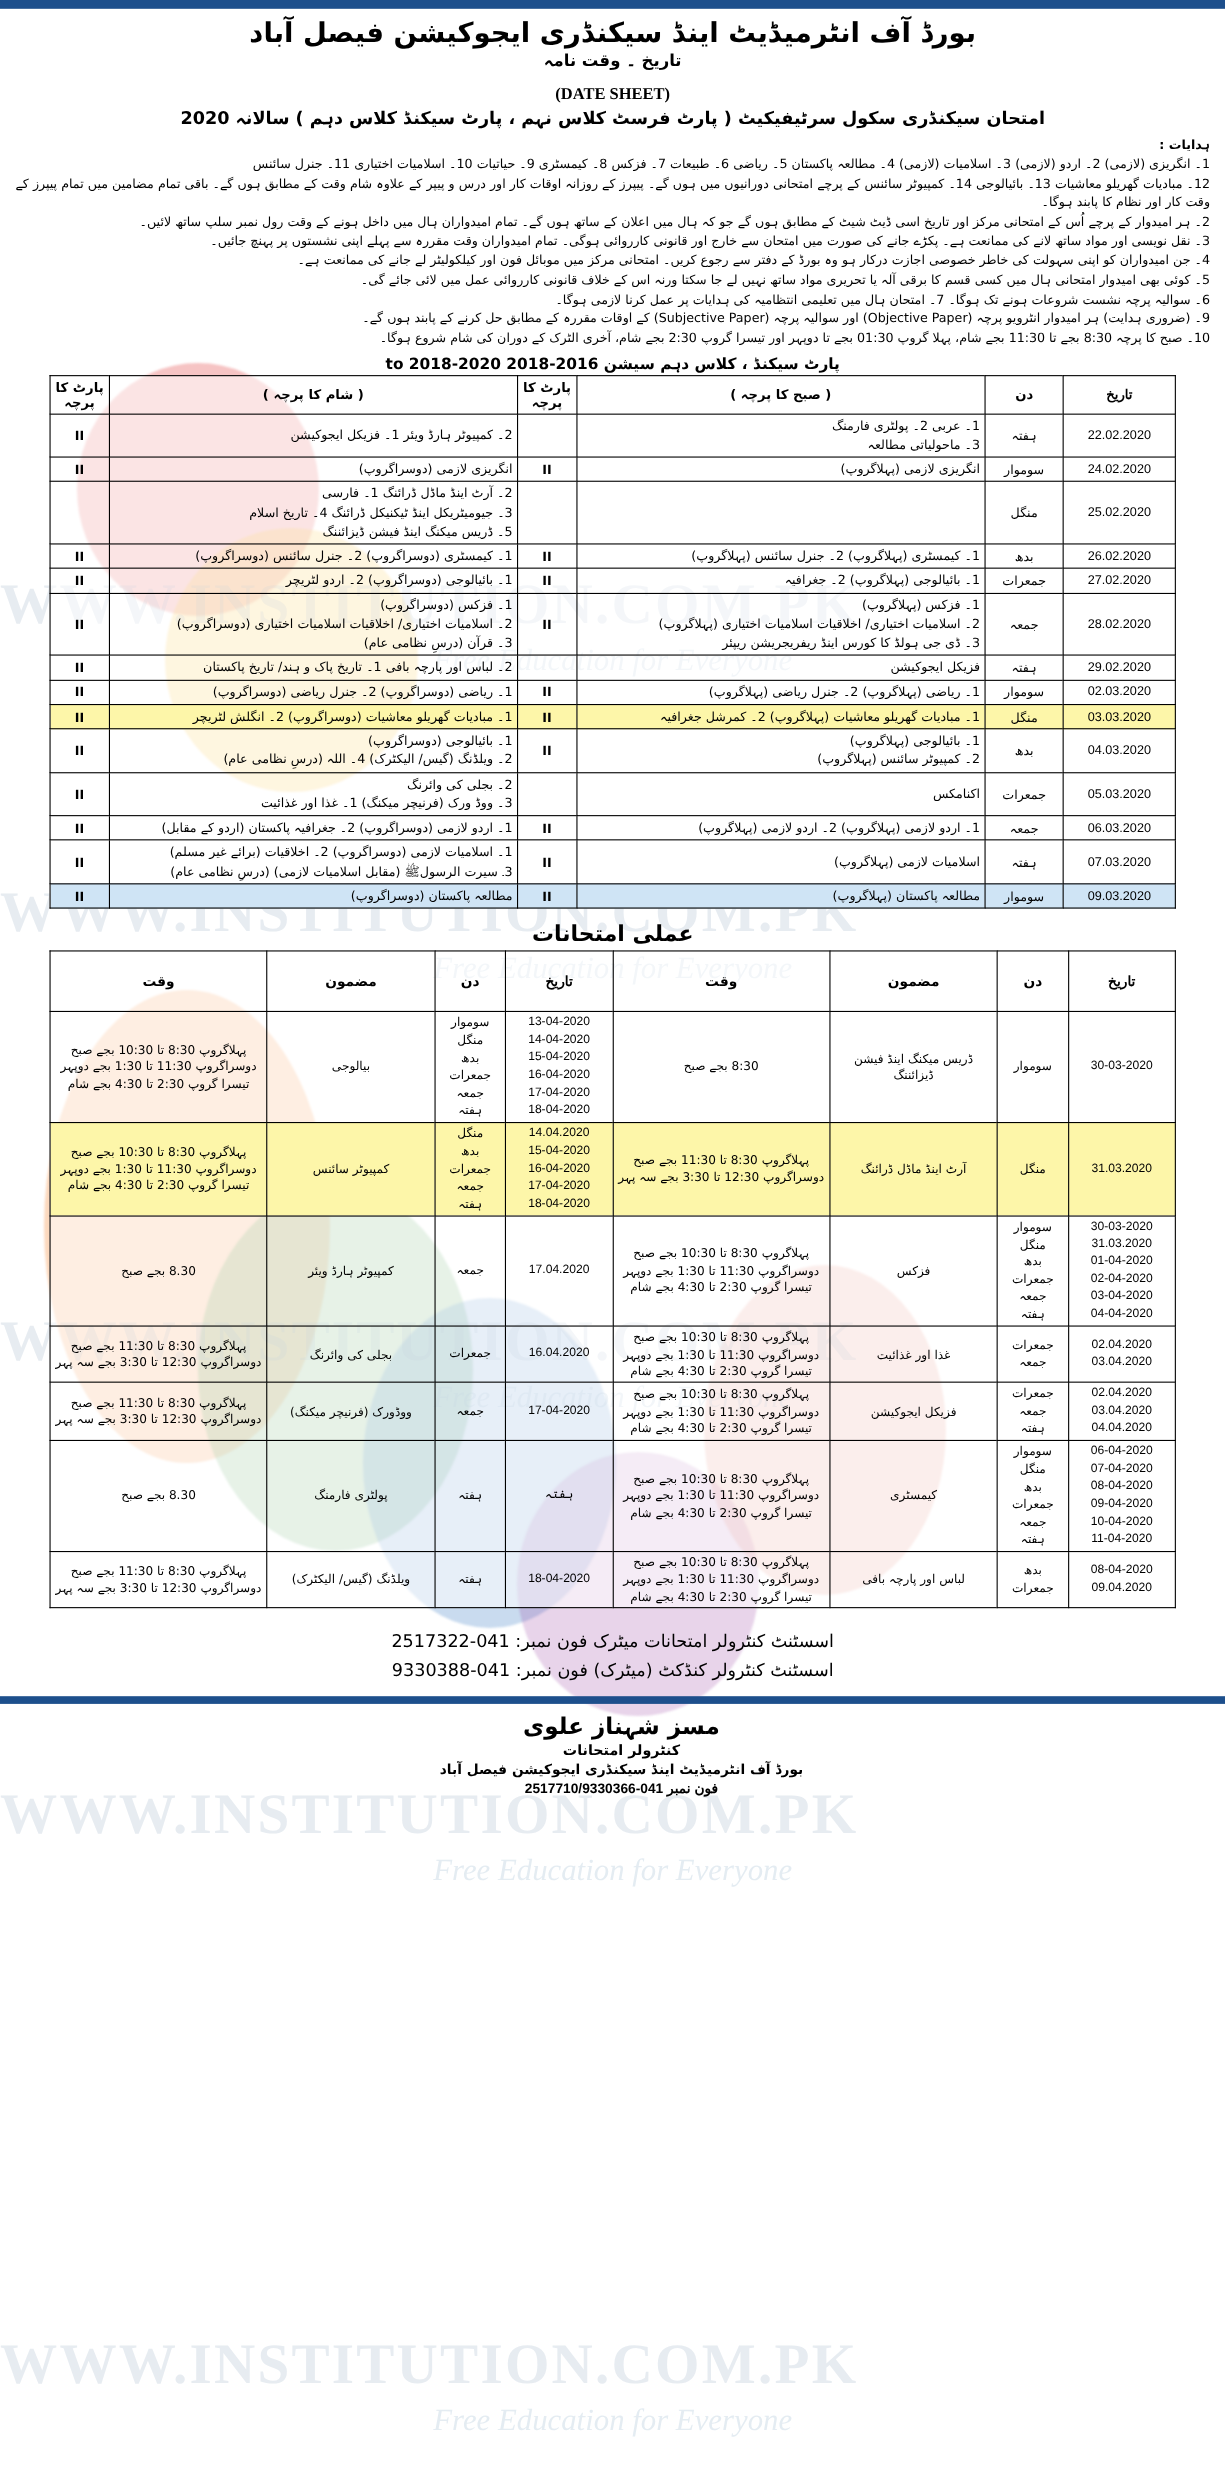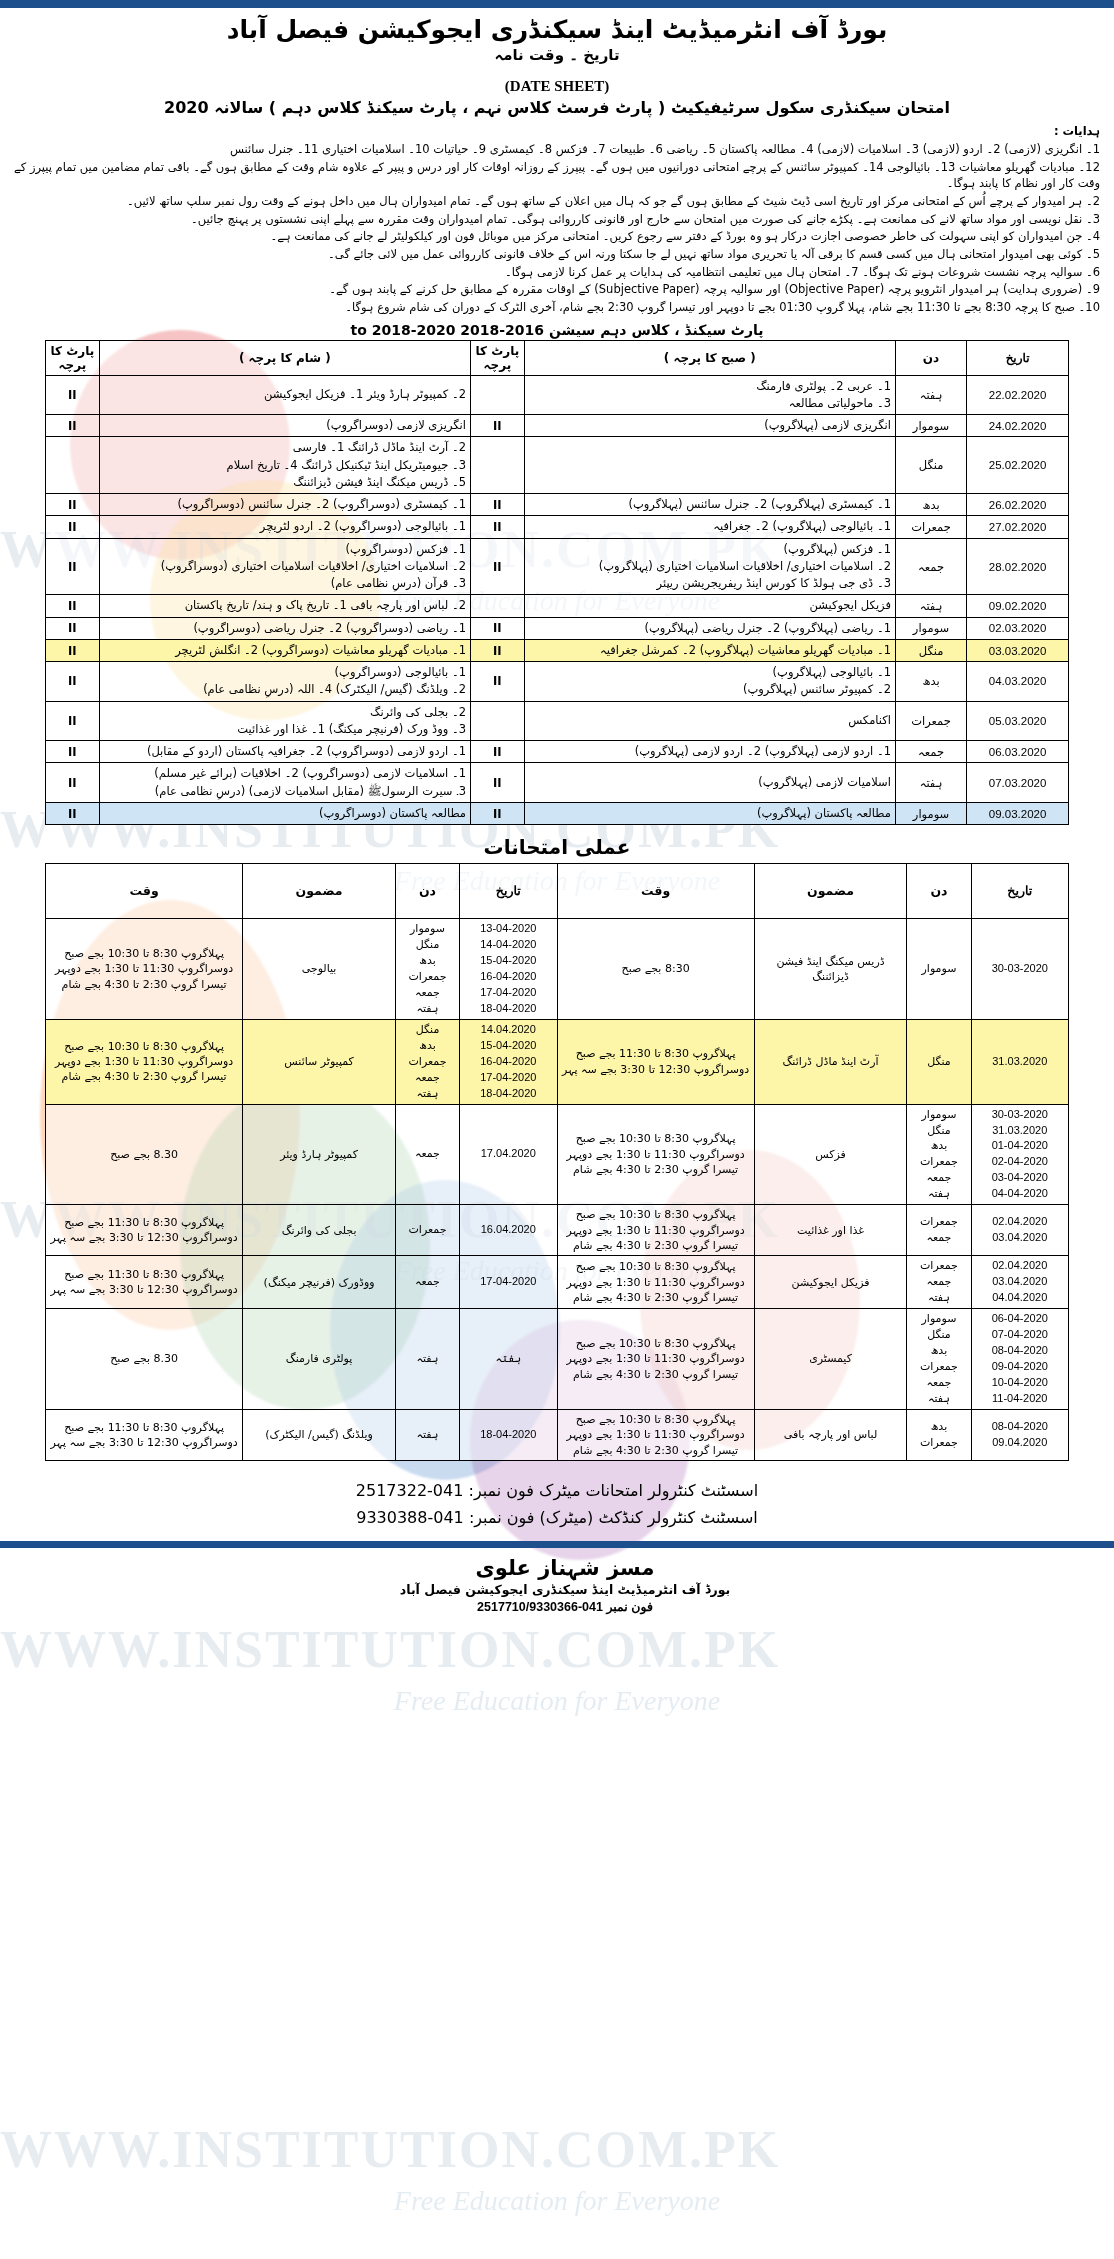--- a/index.html
+++ b/index.html
@@ -287,21 +287,21 @@
           </tr>
           <tr>
             <td class="c-date">28.02.2020</td>
             <td class="c-day">جمعہ</td>
             <td class="c-sub">1۔ فزکس (پہلاگروپ)<br>2۔ اسلامیات اختیاری/ اخلاقیات اسلامیات اختیاری (پہلاگروپ)<br>3۔ ڈی جی ہولڈ کا کورس اینڈ ریفریجریشن ریپئر</td>
             <td class="c-part">II</td>
             <td class="c-sub2">1۔ فزکس (دوسراگروپ)<br>2۔ اسلامیات اختیاری/ اخلاقیات اسلامیات اختیاری (دوسراگروپ)<br>3۔ قرآن (درسِ نظامی عام)</td>
             <td class="c-part2">II</td>
           </tr>
           <tr>
-            <td class="c-date">09.02.2020</td>
+            <td class="c-date">29.02.2020</td>
             <td class="c-day">ہفتہ</td>
             <td class="c-sub">فزیکل ایجوکیشن</td>
             <td class="c-part"></td>
             <td class="c-sub2">2۔ لباس اور پارچہ بافی        1۔ تاریخ پاک و ہند/ تاریخ پاکستان</td>
             <td class="c-part2">II</td>
           </tr>
           <tr>
             <td class="c-date">02.03.2020</td>
             <td class="c-day">سوموار</td>
             <td class="c-sub">1۔ ریاضی (پہلاگروپ)        2۔ جنرل ریاضی (پہلاگروپ)</td>
@@ -451,18 +451,19 @@
 
     <div class="sign">
       <span class="row">اسسٹنٹ کنٹرولر امتحانات میٹرک            فون نمبر: 041-2517322</span>
       <span class="row">اسسٹنٹ کنٹرولر کنڈکٹ (میٹرک)            فون نمبر: 041-9330388</span>
     </div>
 
     <div class="botbar"></div>
 
     <div class="footer">
       <div class="f1">مسز شہناز علوی</div>
+      <div class="f2">کنٹرولر امتحانات</div>
       <div class="f3">بورڈ آف انٹرمیڈیٹ اینڈ سیکنڈری ایجوکیشن فیصل آباد</div>
       <div class="f4">فون نمبر 041-2517710/9330366</div>
     </div>
 
   </div>
 </div>
 
 </body></html>

